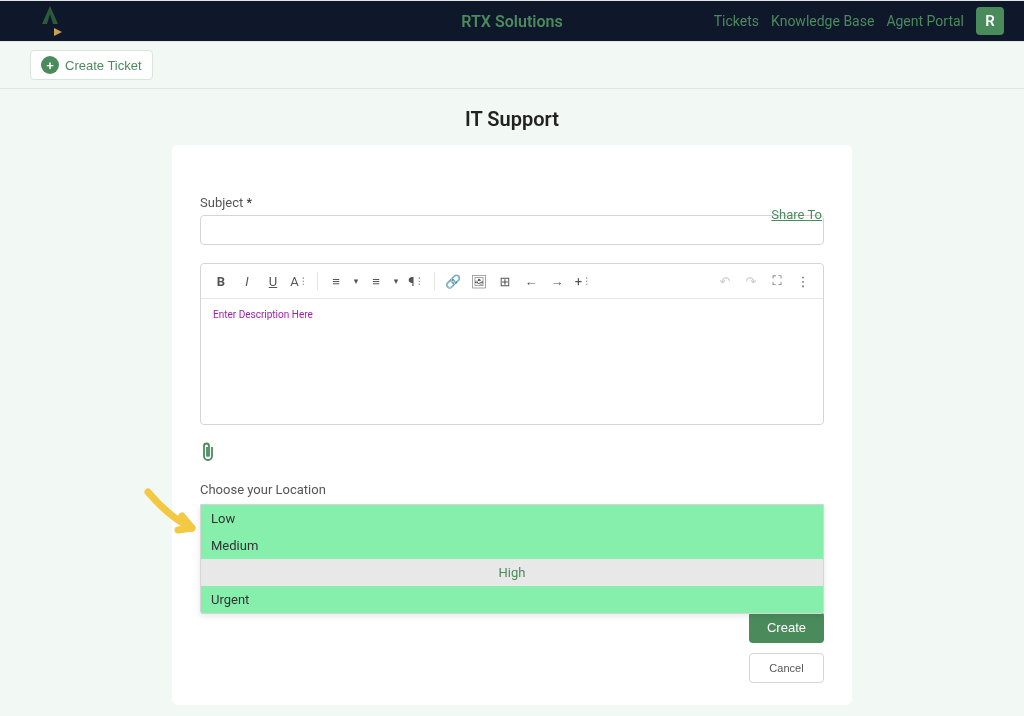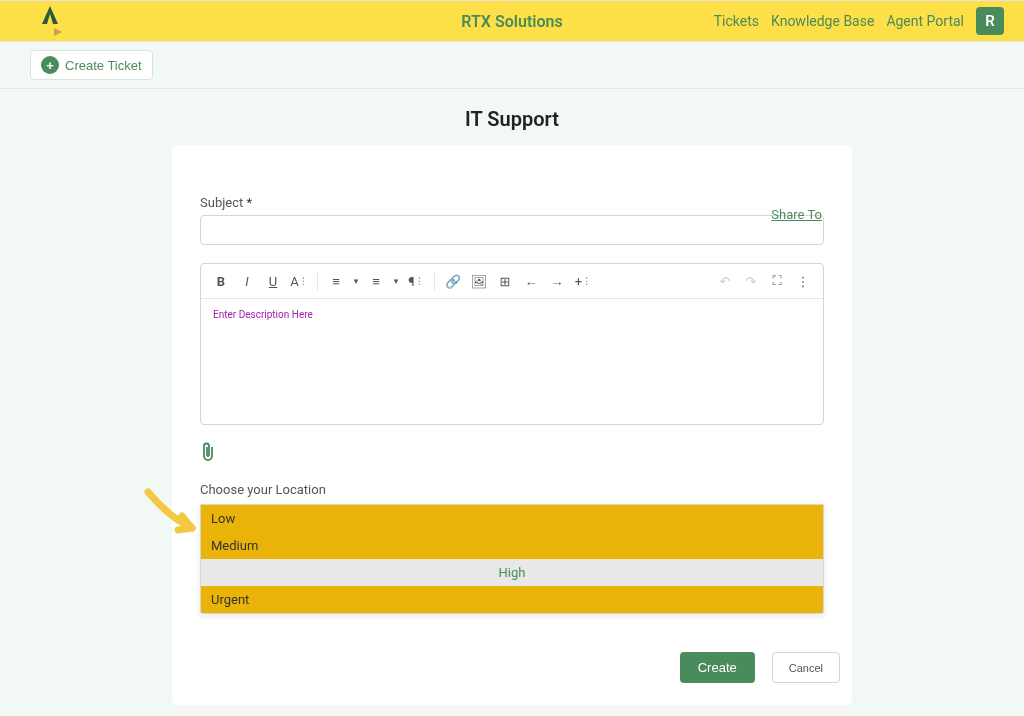--- a/index.html
+++ b/index.html
@@ -1,17 +1,17 @@
 <!DOCTYPE html>
 <html><head>
 <meta charset="utf-8">
 <style>
 * { box-sizing: border-box; margin: 0; padding: 0; }
 body { font-family: -apple-system, BlinkMacSystemFont, "Segoe UI", Roboto, Arial, sans-serif; background: #f2f8f4; color: #333; width: 1024px; height: 716px; overflow: hidden; }
-.topbar { background: #fde047; height: 42px; display: flex; align-items: center; border-top: 1px solid #e5e5e5; border-bottom: 1px solid #e5e5e5; position: relative; }
+.topbar { background: #0f172a; height: 42px; display: flex; align-items: center; border-top: 1px solid #e5e5e5; border-bottom: 1px solid #e5e5e5; position: relative; }
 .logo { margin-left: 30px; display: flex; align-items: center; }
 .brand { position: absolute; left: 50%; transform: translateX(-50%); color: #4a8b5c; font-weight: 600; font-size: 16px; }
 .nav { margin-left: auto; display: flex; align-items: center; gap: 12px; margin-right: 20px; }
 .nav a { color: #4a8b5c; text-decoration: none; font-size: 14px; }
 .avatar { width: 28px; height: 28px; background: #4a8b5c; color: #fff; border-radius: 4px; display: flex; align-items: center; justify-content: center; font-weight: 600; font-size: 15px; }
 .subbar { background: #f2f8f4; padding: 8px 30px; border-bottom: 1px solid #e5e5e5; }
 .create-btn { display: inline-flex; align-items: center; gap: 6px; background: #fff; border: 1px solid #d8e5dc; border-radius: 4px; padding: 5px 10px; color: #4a8b5c; font-size: 13px; cursor: pointer; }
 .create-btn .plus { width: 18px; height: 18px; background: #4a8b5c; border-radius: 50%; color: #fff; display: flex; align-items: center; justify-content: center; font-size: 13px; font-weight: bold; }
 .page-title { text-align: center; font-size: 20px; font-weight: 600; color: #222; margin: 18px 0 14px; }
 .card { background: #fff; width: 680px; margin: 0 auto; border-radius: 6px; padding: 50px 28px 28px; position: relative; min-height: 560px; }
@@ -20,24 +20,24 @@
 .req { color: #333; }
 .input { width: 100%; border: 1px solid #d5d5d5; border-radius: 4px; height: 30px; padding: 0 8px; font-size: 13px; margin-bottom: 18px; }
 .editor { border: 1px solid #d5d5d5; border-radius: 4px; margin-bottom: 16px; }
 .toolbar { display: flex; align-items: center; padding: 6px 8px; border-bottom: 1px solid #e5e5e5; gap: 2px; }
 .tbtn { width: 24px; height: 22px; display: flex; align-items: center; justify-content: center; color: #555; font-size: 13px; cursor: pointer; border-radius: 3px; }
 .tdiv { width: 1px; height: 18px; background: #e5e5e5; margin: 0 4px; }
 .toolspace { flex: 1; }
 .editbody { padding: 10px 12px; min-height: 125px; color: #a21caf; font-size: 10px; }
 .attach { color: #4a8b5c; font-size: 20px; margin-bottom: 14px; cursor: pointer; display: inline-block; }
 .field-section { margin-bottom: 16px; position: relative; }
-.dropdown { position: absolute; left: 0; right: 0; top: 22px; background: #eab308; border: 1px solid #d5d5d5; border-radius: 0 0 3px 3px; box-shadow: 0 2px 6px rgba(0,0,0,0.1); z-index: 10; }
+.dropdown { position: absolute; left: 0; right: 0; top: 22px; background: #86efac; border: 1px solid #d5d5d5; border-radius: 0 0 3px 3px; box-shadow: 0 2px 6px rgba(0,0,0,0.1); z-index: 10; }
 .dropdown-item { padding: 6px 10px; font-size: 13px; color: #333; cursor: pointer; }
 .dropdown-item.hovered { background: #e8e8e8; color: #4a8b5c; text-align: center; }
-.actions { position: absolute; bottom: 22px; right: 12px; display: flex; gap: 17px; }
+.actions { position: absolute; bottom: 22px; right: 28px; display: flex; gap: 10px; flex-direction: column; }
 .btn-primary { background: #4a8b5c; color: #fff; border: none; border-radius: 4px; padding: 8px 18px; font-size: 13px; cursor: pointer; }
 .btn-secondary { background: #fff; color: #555; border: 1px solid #d5d5d5; border-radius: 4px; padding: 8px 16px; font-size: 11px; cursor: pointer; }
 .arrow { position: absolute; left: 140px; top: 488px; pointer-events: none; z-index: 20; }
 </style>
 </head>
 <body>
 
 <div class="topbar">
   <div class="logo">
     <svg width="40" height="34" viewBox="0 0 40 34">

